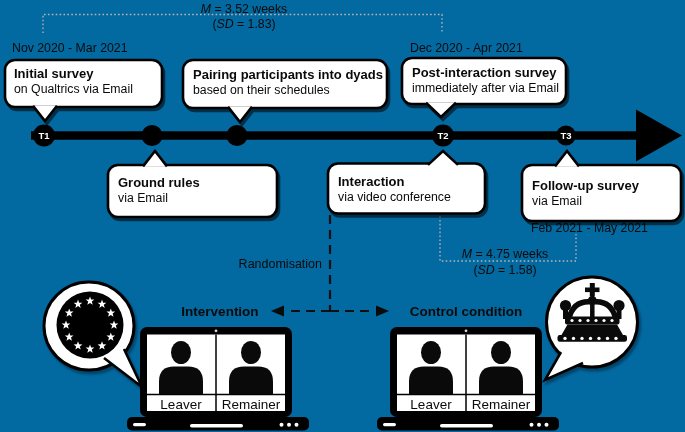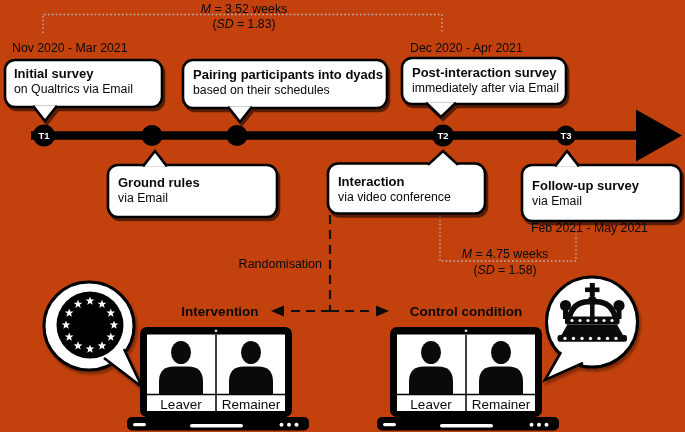--- a/index.html
+++ b/index.html
@@ -1,16 +1,16 @@
 <!DOCTYPE html>
 <html><head>
 <meta charset="utf-8">
 <style>
   html,body{margin:0;padding:0;background:#ffffff;}
-  .stage{width:685px;height:432px;position:relative;background:#c2410c;overflow:hidden;}
+  .stage{width:685px;height:432px;position:relative;background:#0369a1;overflow:hidden;}
   svg{display:block;}
   svg text{font-family:"Liberation Sans","DejaVu Sans",sans-serif;fill:#0a0a0a;white-space:pre;}
   .title{font-size:13px;font-weight:bold;}
   .sub{font-size:12.3px;}
   .date{font-size:12.3px;}
   .stat{font-size:12.3px;text-anchor:middle;}
   .ital{font-style:italic;}
   .node-label{font-size:9.5px;font-weight:bold;fill:#ffffff;text-anchor:middle;}
   .cond{font-size:13.5px;font-weight:bold;text-anchor:middle;}
   .lap{font-size:13.5px;text-anchor:middle;}

